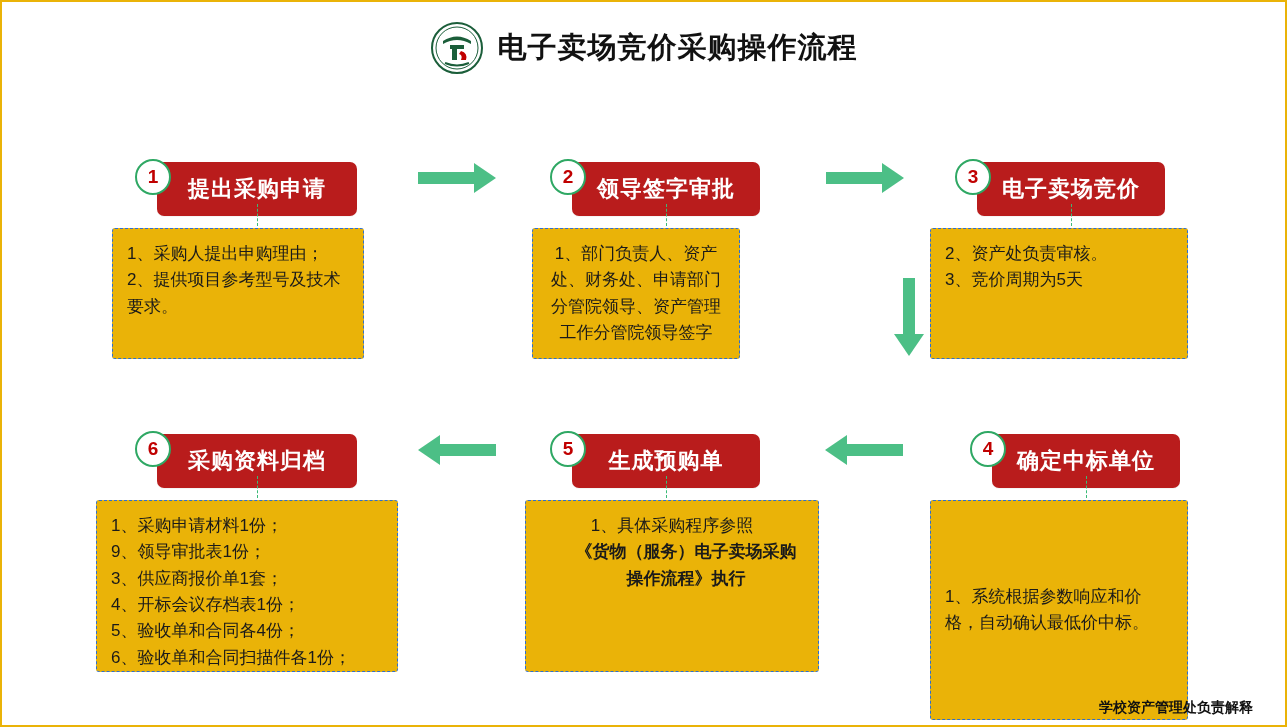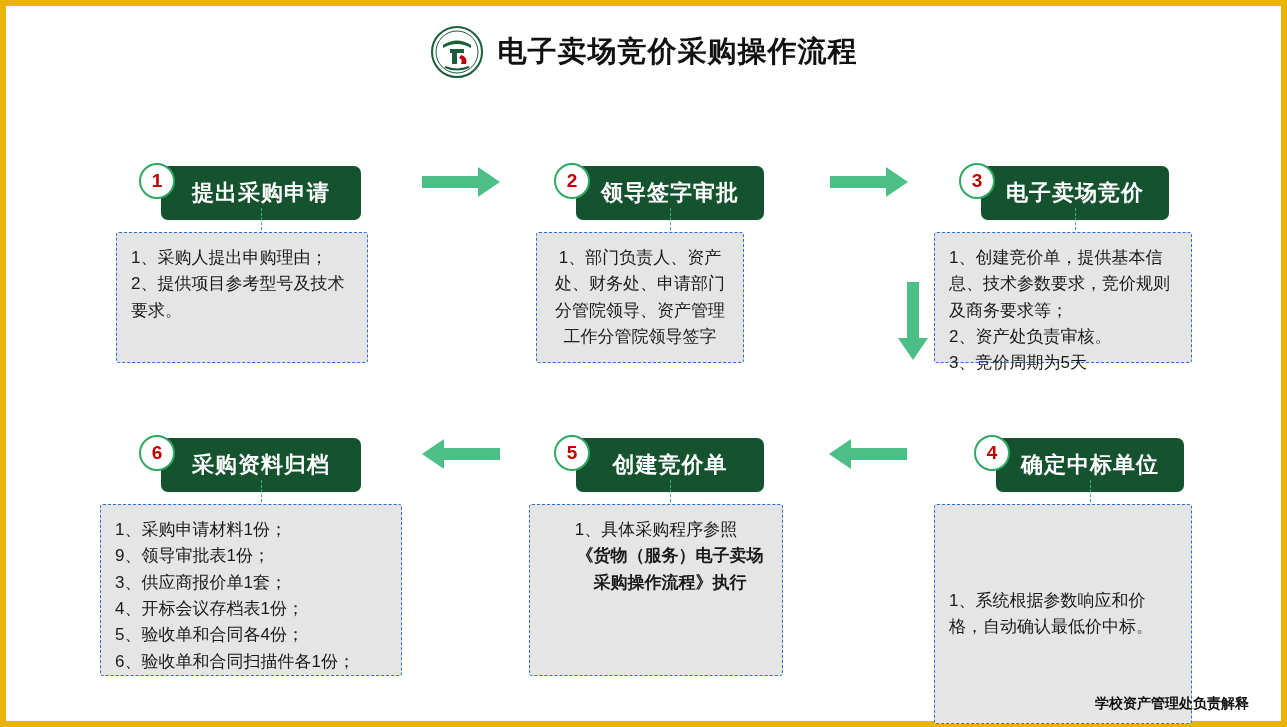--- a/index.html
+++ b/index.html
@@ -9,21 +9,21 @@
     height: 727px;
     background: #ffffff;
     font-family: "Liberation Sans", sans-serif;
     color: #1a1a1a;
     overflow: hidden;
   }
   #page {
     position: relative;
     width: 1287px;
     height: 727px;
-    border: 6px solid #eab308;
+    border: 2px solid #eab308;
     background: #ffffff;
   }
 
   
   #header {
     position: absolute;
     left: 0; top: 14px;
     width: 100%;
     height: 64px;
     display: flex;
@@ -66,21 +66,21 @@
     font-size: 19px;
     font-weight: bold;
     display: flex;
     align-items: center;
     justify-content: center;
     z-index: 3;
   }
   .pill {
     width: 100%;
     height: 54px;
-    background: #14532d;
+    background: #b91c1c;
     border-radius: 7px;
     display: flex;
     align-items: center;
     justify-content: center;
     color: #ffffff;
     font-size: 22px;
     font-weight: bold;
     letter-spacing: 1px;
     box-shadow: 0 1px 0 rgba(0,0,0,0.04);
     margin-top: 24px;
@@ -89,21 +89,21 @@
     position: absolute;
     left: 50%;
     width: 0;
     border-left: 1.5px dashed #3aba77;
     height: 22px;
   }
   .note {
     position: absolute;
     border: 1.5px dashed #2f6fd0;
     border-radius: 3px;
-    background: #e5e5e5;
+    background: #eab308;
     padding: 12px 14px;
     font-size: 17px;
     line-height: 1.55;
     color: #1a1a1a;
   }
   .note p { margin: 0; }
   .note.center { text-align: center; }
   .note .strong { font-weight: bold; margin-left: 28px; }
 
   
@@ -200,21 +200,20 @@
   <div class="arrow-h right" style="left:824px; top:170px; width:56px;"></div>
 
   <div class="step" style="left:975px; top:148px; width:188px;">
     <div class="step-header">
       <div class="badge">3</div>
       <div class="pill">电子卖场竞价</div>
     </div>
     <div class="connector" style="top:54px;"></div>
   </div>
   <div class="note" style="left:928px; top:226px; width:258px; height:131px;">
-    <p>1、创建竞价单，提供基本信息、技术参数要求，竞价规则及商务要求等；</p>
     <p>2、资产处负责审核。</p>
     <p>3、竞价周期为5天</p>
   </div>
 
   <div class="arrow-v" style="left:901px; top:276px; height:56px;"></div>
 
   <div class="step" style="left:155px; top:420px; width:200px;">
     <div class="step-header">
       <div class="badge">6</div>
       <div class="pill">采购资料归档</div>
@@ -228,25 +227,25 @@
     <p>4、开标会议存档表1份；</p>
     <p>5、验收单和合同各4份；</p>
     <p>6、验收单和合同扫描件各1份；</p>
   </div>
 
   <div class="arrow-h left" style="left:438px; top:442px; width:56px;"></div>
 
   <div class="step" style="left:570px; top:420px; width:188px;">
     <div class="step-header">
       <div class="badge">5</div>
-      <div class="pill">创建竞价单</div>
-    </div>
-    <div class="connector" style="top:54px;"></div>
-  </div>
-  <div class="note center" style="left:523px; top:498px; width:254px; height:172px;">
+      <div class="pill">生成预购单</div>
+    </div>
+    <div class="connector" style="top:54px;"></div>
+  </div>
+  <div class="note center" style="left:523px; top:498px; width:294px; height:172px;">
     <p>1、具体采购程序参照</p>
     <p class="strong">《货物（服务）电子卖场采购操作流程》执行</p>
   </div>
 
   <div class="arrow-h left" style="left:845px; top:442px; width:56px;"></div>
 
   <div class="step" style="left:990px; top:420px; width:188px;">
     <div class="step-header">
       <div class="badge">4</div>
       <div class="pill">确定中标单位</div>

